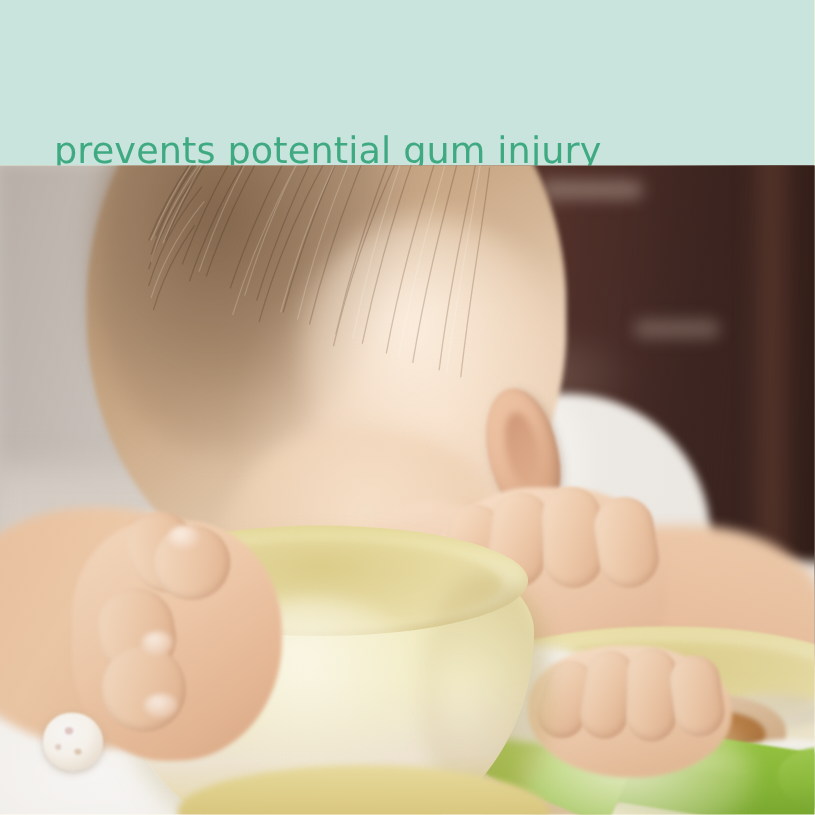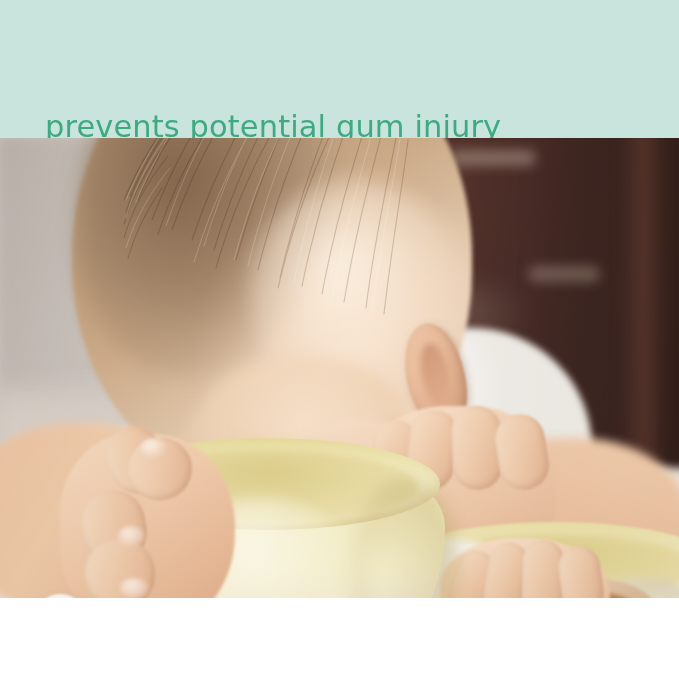--- a/index.html
+++ b/index.html
@@ -8,21 +8,21 @@
     padding: 0;
     background: #ffffff;
   }
   body {
     font-family: "Liberation Sans", sans-serif;
   }
 
   .banner {
     position: relative;
     width: 679px;
-    height: 598px;
+    height: 679px;
     overflow: hidden;
     background: #fef9c3;
   }
 
   
   .header-band {
     position: absolute;
     left: 0;
     top: 0;
     width: 679px;

